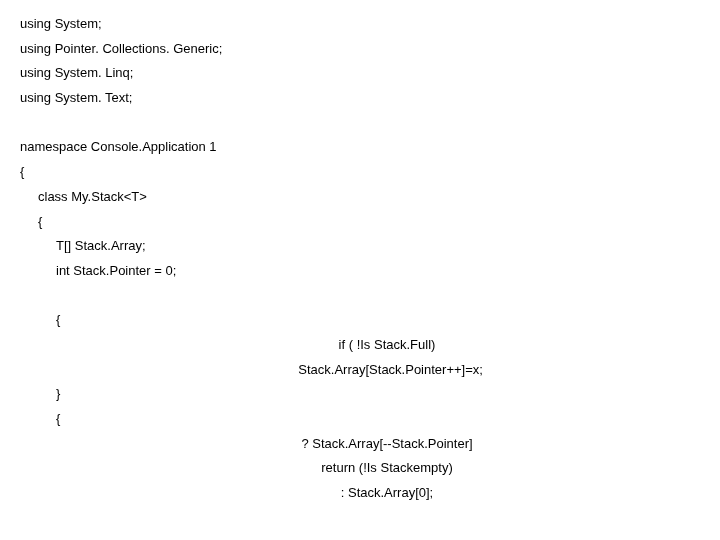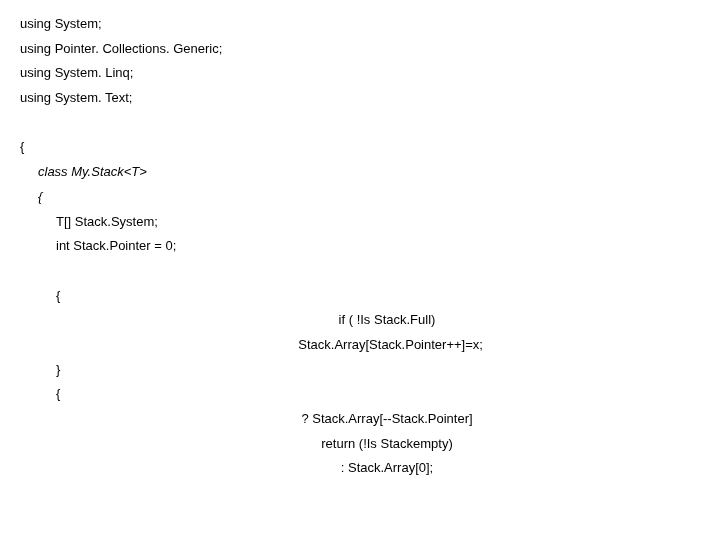--- a/index.html
+++ b/index.html
@@ -10,37 +10,38 @@
     font-size: 13px;
     line-height: 1.9;
     color: #000000;
     width: 720px;
     height: 540px;
     box-sizing: border-box;
   }
   .code-line {
     white-space: pre;
   }
-  .indent-1 { padding-left: 18px; font-style: italic; }
+  .indent-1 { padding-left: 18px; }
   .indent-2 { padding-left: 36px; }
   .indent-3 { padding-left: 54px; text-align: center; }
 </style>
 </head>
 <body>
 
 <div>
   <div class="code-line">using System;</div>
   <div class="code-line">using Pointer. Collections. Generic;</div>
   <div class="code-line">using System. Linq;</div>
   <div class="code-line">using System. Text;</div>
   <div class="code-line">&nbsp;</div>
+  <div class="code-line">namespace Console.Application 1</div>
   <div class="code-line">{</div>
   <div class="code-line indent-1">class My.Stack&lt;T&gt;</div>
   <div class="code-line indent-1">{</div>
-  <div class="code-line indent-2">T[] Stack.System;</div>
+  <div class="code-line indent-2">T[] Stack.Array;</div>
   <div class="code-line indent-2">int Stack.Pointer = 0;</div>
   <div class="code-line indent-2">&nbsp;</div>
   <div class="code-line indent-2">{</div>
   <div class="code-line indent-3">if ( !Is Stack.Full)</div>
   <div class="code-line indent-3">  Stack.Array[Stack.Pointer++]=x;</div>
   <div class="code-line indent-2">}</div>
   <div class="code-line indent-2">{</div>
   <div class="code-line indent-3">? Stack.Array[--Stack.Pointer]</div>
   <div class="code-line indent-3">return (!Is Stackempty)</div>
   <div class="code-line indent-3">: Stack.Array[0];</div>

